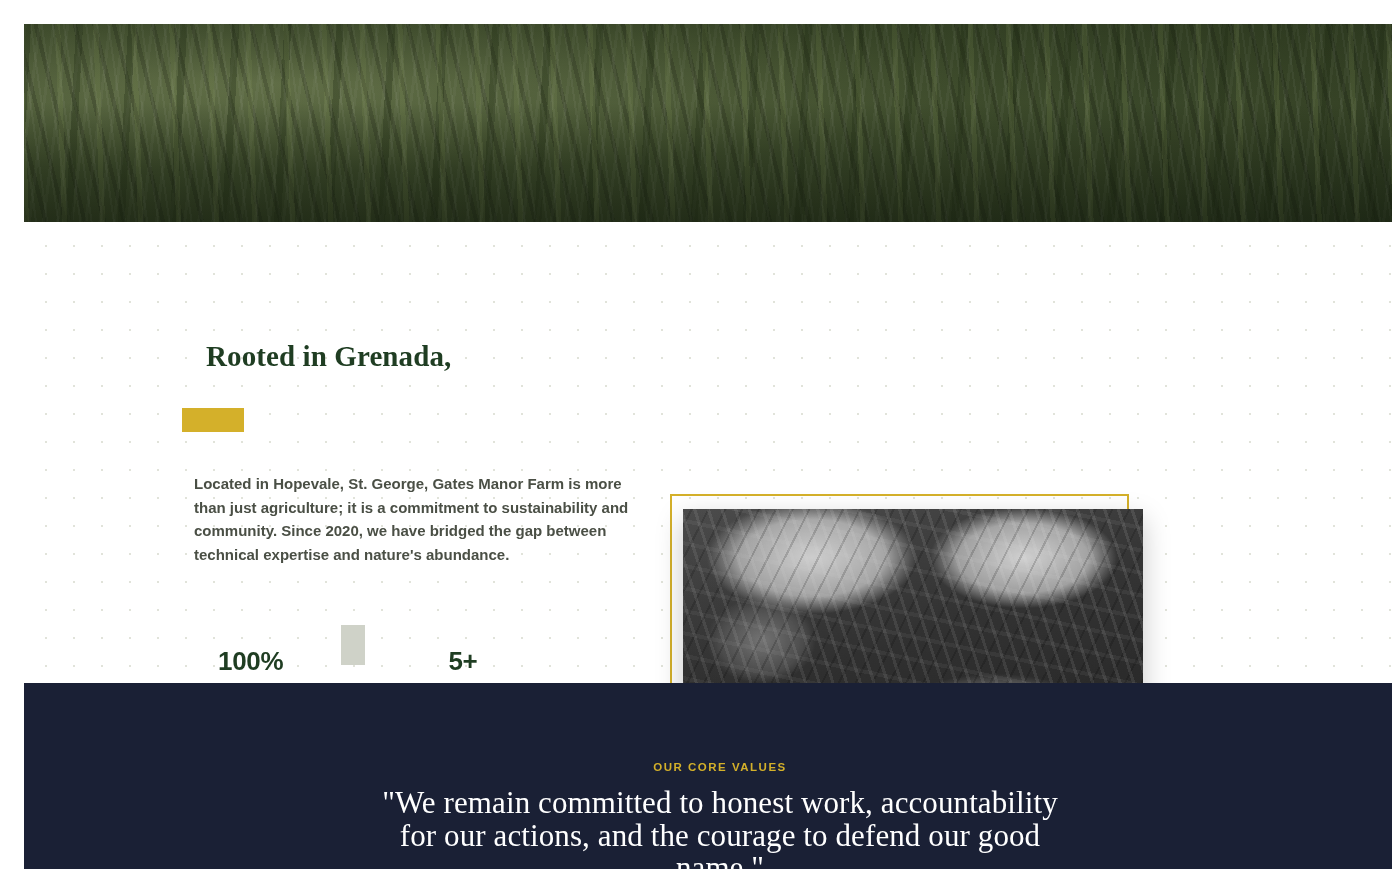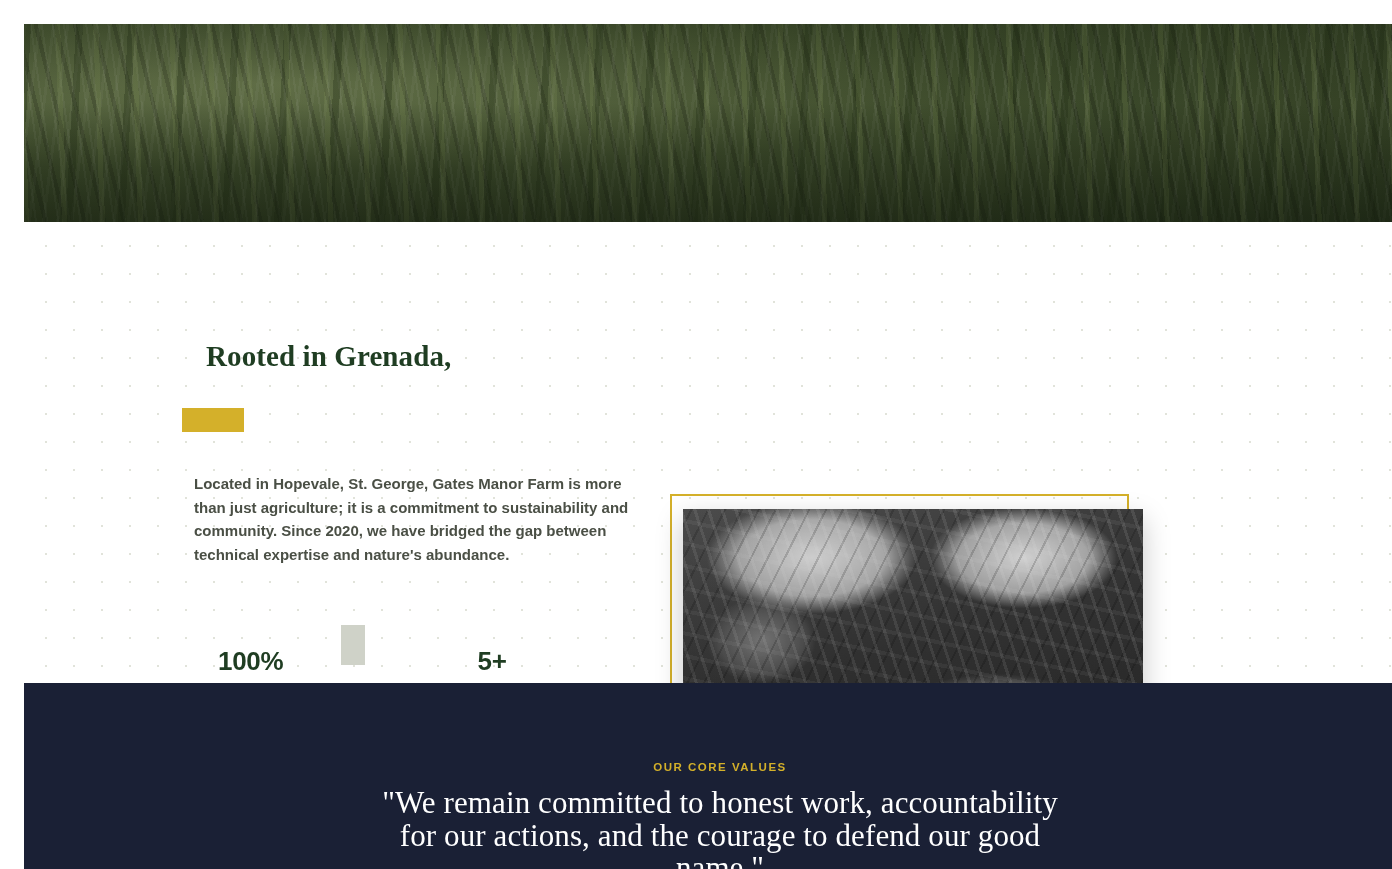--- a/index.html
+++ b/index.html
@@ -97,21 +97,21 @@
     line-height: 23.5px;
     color: #4a4f45;
     width: 462px;
     font-weight: bold;
   }
   .stats {
     margin-top: 33px;
     display: flex;
     align-items: flex-start;
   }
-  .stat { text-align: right; }
+  .stat { text-align: center; }
   .stat-value {
     font-size: 26px;
     font-weight: bold;
     color: #1f3d22;
     line-height: 28px;
     letter-spacing: -0.3px;
   }
   .stat-label {
     margin-top: 1px;
     font-size: 14px;

